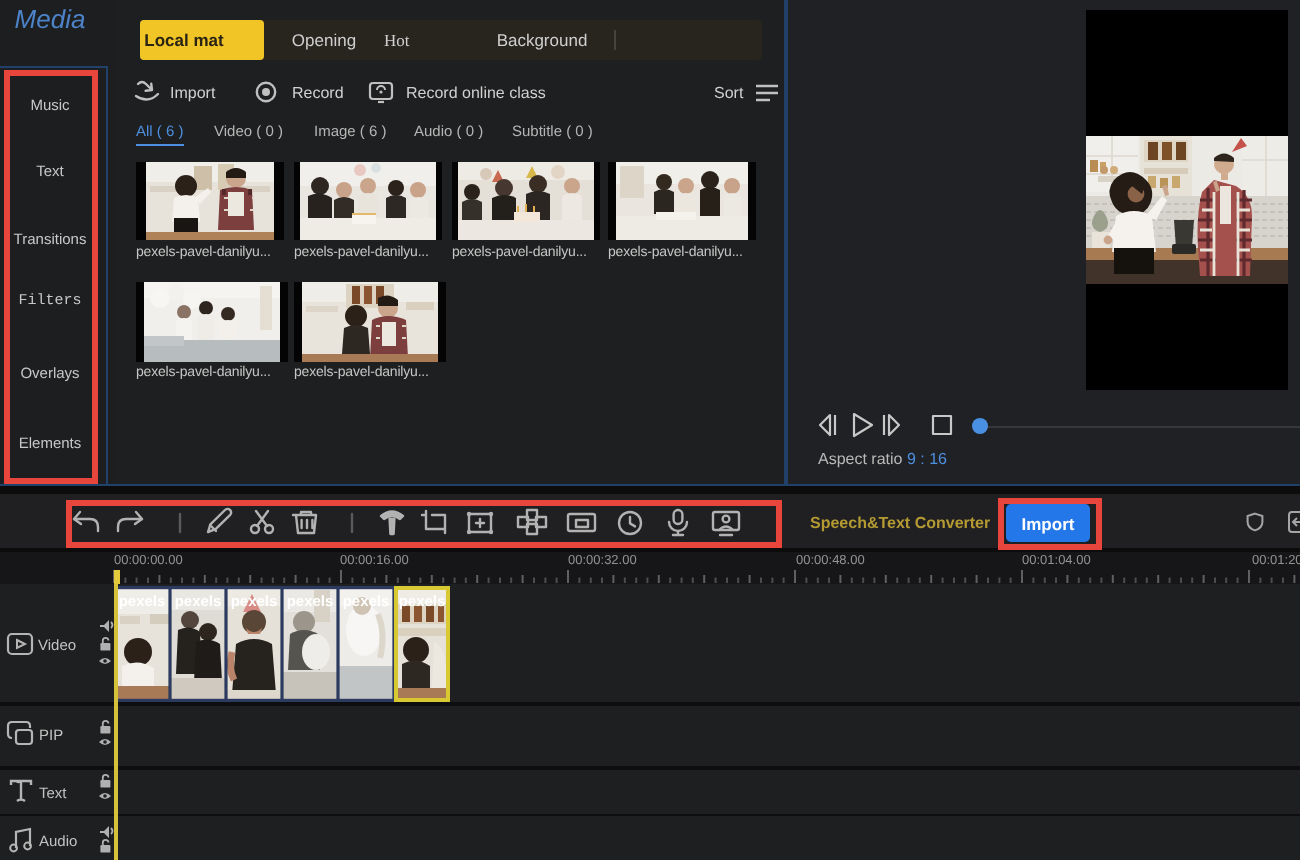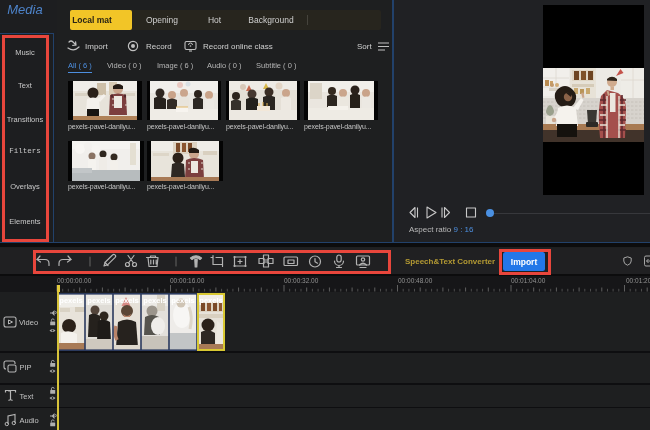--- a/index.html
+++ b/index.html
@@ -24,21 +24,21 @@
 <div class="abs txt" style="left:0;top:147px;width:50px;text-align:center;font-size:7.5px;font-family:Liberation Mono, monospace;">Filters</div>
 <div class="abs txt" style="left:0;top:181.5px;width:50px;text-align:center;font-size:7.5px;">Overlays</div>
 <div class="abs txt" style="left:0;top:216.5px;width:50px;text-align:center;font-size:7.5px;">Elements</div>
 
 <div class="abs" style="left:57px;top:0;width:335px;height:242px;background:#1e1f20;"></div>
 
 <div class="abs" style="left:70px;top:10px;width:311px;height:20px;background:#27251e;border-radius:2px;"></div>
 <div class="abs" style="left:70px;top:10px;width:62px;height:20px;background:#f2c527;border-radius:2px;"></div>
 <div class="abs" style="left:70px;top:14.5px;width:44px;text-align:center;font-size:8.5px;font-weight:bold;color:#2a2415;">Local mat</div>
 <div class="abs txt" style="left:132px;top:15px;width:60px;text-align:center;font-size:8.5px;color:#cfcfcf;">Opening</div>
-<div class="abs txt" style="left:192px;top:15px;width:45px;text-align:center;font-size:8.5px;color:#cfcfcf;">Hot</div>
+<div class="abs txt" style="left:192px;top:15px;width:45px;text-align:left;font-size:8.5px;color:#cfcfcf;font-family:Liberation Serif, serif;">Hot</div>
 <div class="abs txt" style="left:240px;top:15px;width:62px;text-align:center;font-size:8.5px;color:#cfcfcf;">Background</div>
 <div class="abs" style="left:307px;top:15px;width:1px;height:10px;background:#45433c;"></div>
 
 <svg class="abs" style="left:66px;top:39px;" width="16" height="14" viewBox="0 0 16 14">
   <path d="M3 3 Q5 1 7 3 L10 6 M10 6 l-3.2 0.4 M10 6 l-0.4 -3.2" stroke="#c0c0c0" stroke-width="1.2" fill="none" stroke-linecap="round"></path>
   <path d="M2 9 Q8 13 13 8" stroke="#c0c0c0" stroke-width="1.2" fill="none" stroke-linecap="round"></path>
 </svg>
 <div class="abs txt" style="left:85px;top:41.5px;font-size:8px;color:#d0d0d0;">Import</div>
 <svg class="abs" style="left:127px;top:40px;" width="12" height="12" viewBox="0 0 12 12">
   <circle cx="6" cy="6" r="4.6" stroke="#c0c0c0" stroke-width="1.2" fill="none"></circle>

